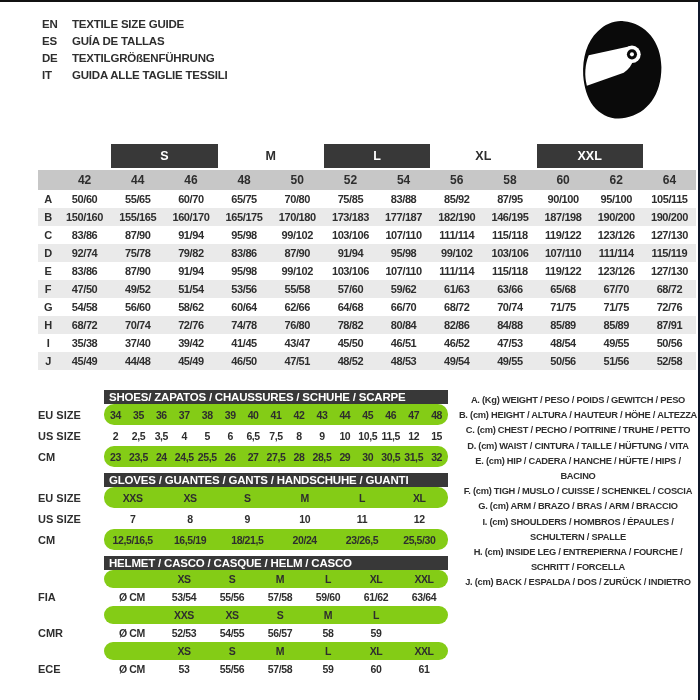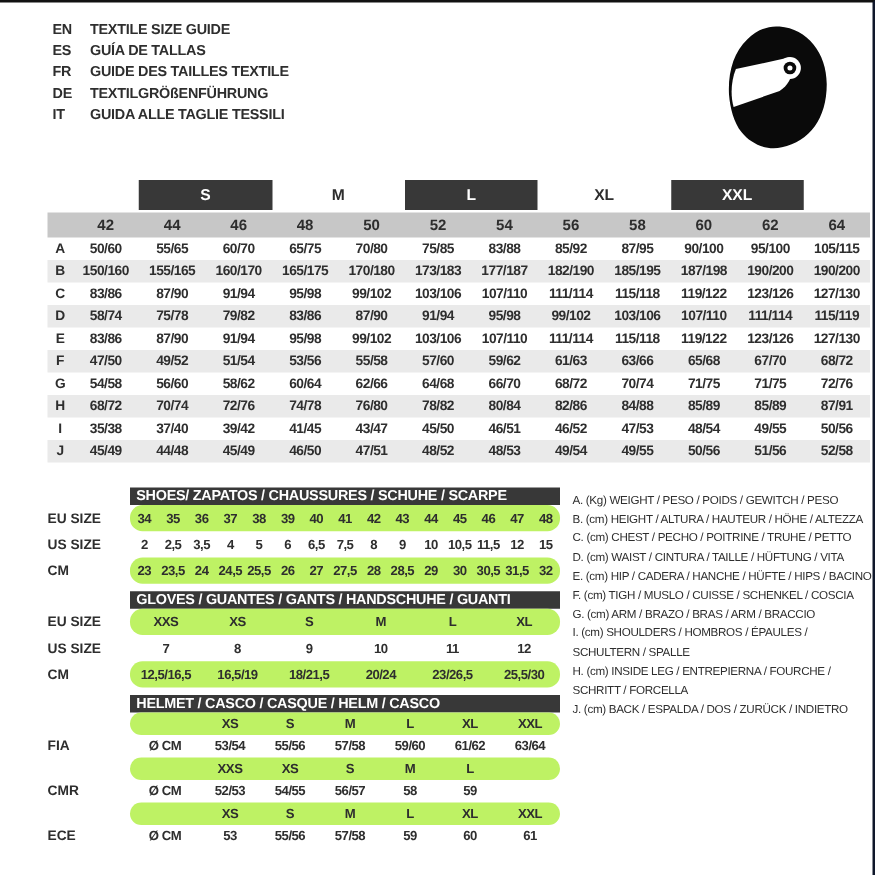--- a/index.html
+++ b/index.html
@@ -28,45 +28,41 @@
   .data-cell, .letter-cell { font-size:11px; letter-spacing:-0.4px; white-space:nowrap; }
   
   .lower-left { position:absolute; left:38px; top:388px; width:410px; }
   .sub { margin-bottom:6px; }
   .sub-title { margin-left:66px; background:#383838; color:#fff; font-weight:700; font-size:11.5px;
     height:14px; display:flex; align-items:center; padding-left:5px; letter-spacing:-0.2px; white-space:nowrap; }
   .sub-row { display:grid; grid-template-columns:66px 1fr; height:21px;text-align:right; }
   .helm-row { height:18px; }
   .sub-label { display:flex; align-items:center; font-size:11px; font-weight:700; }
   .strip { display:flex; }
-  .strip.gray { background:#bef264;border-radius:10px; }
+  .strip.gray { background:#84cc16;border-radius:10px; }
   .strip-cell { flex:1; display:flex; align-items:center; justify-content:center;
     font-size:10.5px; font-weight:700; letter-spacing:-0.4px; white-space:nowrap; }
   .unit-cell { flex:none; width:56px; }
   
   .legend { position:absolute; left:458px; top:391px; width:240px; }
-  .legend-item { font-size:9.3px; font-weight:400; line-height:15.2px; letter-spacing:-0.25px; }
+  .legend-item { font-size:9.3px; font-weight:700; line-height:15.2px; letter-spacing:-0.25px;text-align:center; }
 </style>
 </head>
 <body>
 
 <div class="page">
 
   <div class="langs" id="langs">
       <div class="lang-row">
         <div class="lang-code">EN</div>
         <div class="lang-label">TEXTILE SIZE GUIDE</div>
       </div>
       <div class="lang-row">
         <div class="lang-code">ES</div>
         <div class="lang-label">GUÍA DE TALLAS</div>
-      </div>
-      <div class="lang-row">
-        <div class="lang-code">FR</div>
-        <div class="lang-label">GUIDE DES TAILLES TEXTILE</div>
       </div>
       <div class="lang-row">
         <div class="lang-code">DE</div>
         <div class="lang-label">TEXTILGRÖßENFÜHRUNG</div>
       </div>
       <div class="lang-row">
         <div class="lang-code">IT</div>
         <div class="lang-label">GUIDA ALLE TAGLIE TESSILI</div>
       </div>
     </div>
@@ -123,21 +119,21 @@
         <div class="grid12 data-row striped">
           <div class="letter-cell">B</div>
           <div class="data-cell">150/160</div>
           <div class="data-cell">155/165</div>
           <div class="data-cell">160/170</div>
           <div class="data-cell">165/175</div>
           <div class="data-cell">170/180</div>
           <div class="data-cell">173/183</div>
           <div class="data-cell">177/187</div>
           <div class="data-cell">182/190</div>
-          <div class="data-cell">185/195</div>
+          <div class="data-cell">146/195</div>
           <div class="data-cell">187/198</div>
           <div class="data-cell">190/200</div>
           <div class="data-cell">190/200</div>
         </div>
         <div class="grid12 data-row">
           <div class="letter-cell">C</div>
           <div class="data-cell">83/86</div>
           <div class="data-cell">87/90</div>
           <div class="data-cell">91/94</div>
           <div class="data-cell">95/98</div>
@@ -145,21 +141,21 @@
           <div class="data-cell">103/106</div>
           <div class="data-cell">107/110</div>
           <div class="data-cell">111/114</div>
           <div class="data-cell">115/118</div>
           <div class="data-cell">119/122</div>
           <div class="data-cell">123/126</div>
           <div class="data-cell">127/130</div>
         </div>
         <div class="grid12 data-row striped">
           <div class="letter-cell">D</div>
-          <div class="data-cell">58/74</div>
+          <div class="data-cell">92/74</div>
           <div class="data-cell">75/78</div>
           <div class="data-cell">79/82</div>
           <div class="data-cell">83/86</div>
           <div class="data-cell">87/90</div>
           <div class="data-cell">91/94</div>
           <div class="data-cell">95/98</div>
           <div class="data-cell">99/102</div>
           <div class="data-cell">103/106</div>
           <div class="data-cell">107/110</div>
           <div class="data-cell">111/114</div>

